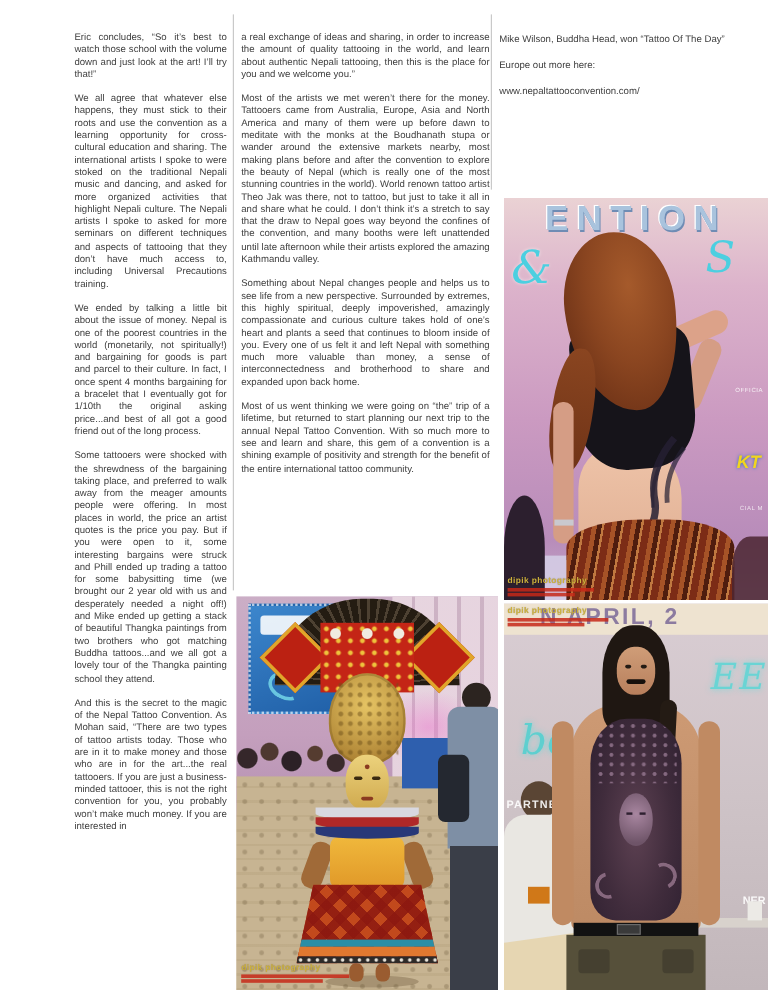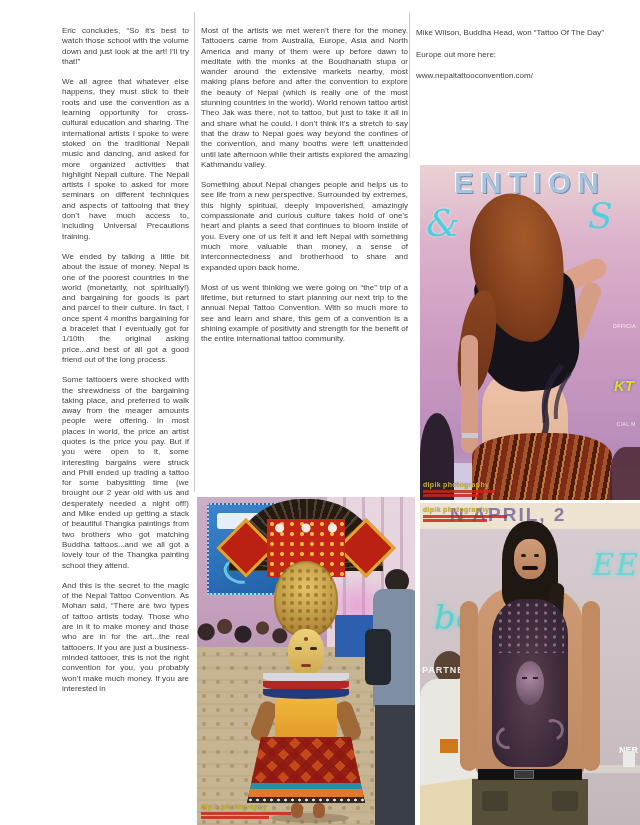--- a/index.html
+++ b/index.html
@@ -213,20 +213,21 @@
     <p>Eric concludes, “So it’s best to watch those school with the volume down and just look at the art! I’ll try that!”</p>
     <p>We all agree that whatever else happens, they must stick to their roots and use the convention as a learning opportunity for cross-cultural education and sharing. The international artists I spoke to were stoked on the traditional Nepali music and dancing, and asked for more organized activities that highlight Nepali culture. The Nepali artists I spoke to asked for more seminars on different techniques and aspects of tattooing that they don’t have much access to, including Universal Precautions training.</p>
     <p>We ended by talking a little bit about the issue of money. Nepal is one of the poorest countries in the world (monetarily, not spiritually!) and bargaining for goods is part and parcel to their culture. In fact, I once spent 4 months bargaining for a bracelet that I eventually got for 1/10th the original asking price...and best of all got a good friend out of the long process.</p>
     <p>Some tattooers were shocked with the shrewdness of the bargaining taking place, and preferred to walk away from the meager amounts people were offering. In most places in world, the price an artist quotes is the price you pay. But if you were open to it, some interesting bargains were struck and Phill ended up trading a tattoo for some babysitting time (we brought our 2 year old with us and desperately needed a night off!) and Mike ended up getting a stack of beautiful Thangka paintings from two brothers who got matching Buddha tattoos...and we all got a lovely tour of the Thangka painting school they attend.</p>
     <p>And this is the secret to the magic of the Nepal Tattoo Convention. As Mohan said, “There are two types of tattoo artists today. Those who are in it to make money and those who are in for the art...the real tattooers. If you are just a business-minded tattooer, this is not the right convention for you, you probably won’t make much money. If you are interested in</p>
   </div>
 
   <div class="vrule vrule1"></div>
 
   <div class="col col2">
+    <p>a real exchange of ideas and sharing, in order to increase the amount of quality tattooing in the world, and learn about authentic Nepali tattooing, then this is the place for you and we welcome you.”</p>
     <p>Most of the artists we met weren’t there for the money. Tattooers came from Australia, Europe, Asia and North America and many of them were up before dawn to meditate with the monks at the Boudhanath stupa or wander around the extensive markets nearby, most making plans before and after the convention to explore the beauty of Nepal (which is really one of the most stunning countries in the world). World renown tattoo artist Theo Jak was there, not to tattoo, but just to take it all in and share what he could. I don’t think it’s a stretch to say that the draw to Nepal goes way beyond the confines of the convention, and many booths were left unattended until late afternoon while their artists explored the amazing Kathmandu valley.</p>
     <p>Something about Nepal changes people and helps us to see life from a new perspective. Surrounded by extremes, this highly spiritual, deeply impoverished, amazingly compassionate and curious culture takes hold of one’s heart and plants a seed that continues to bloom inside of you. Every one of us felt it and left Nepal with something much more valuable than money, a sense of interconnectedness and brotherhood to share and expanded upon back home.</p>
     <p>Most of us went thinking we were going on “the” trip of a lifetime, but returned to start planning our next trip to the annual Nepal Tattoo Convention. With so much more to see and learn and share, this gem of a convention is a shining example of positivity and strength for the benefit of the entire international tattoo community.</p>
   </div>
 
   <div class="vrule vrule2"></div>
 
   <div class="col col3">
     <p>Mike Wilson, Buddha Head, won “Tattoo Of The Day”</p>
     <p class="more-label">Europe out more here:</p>

